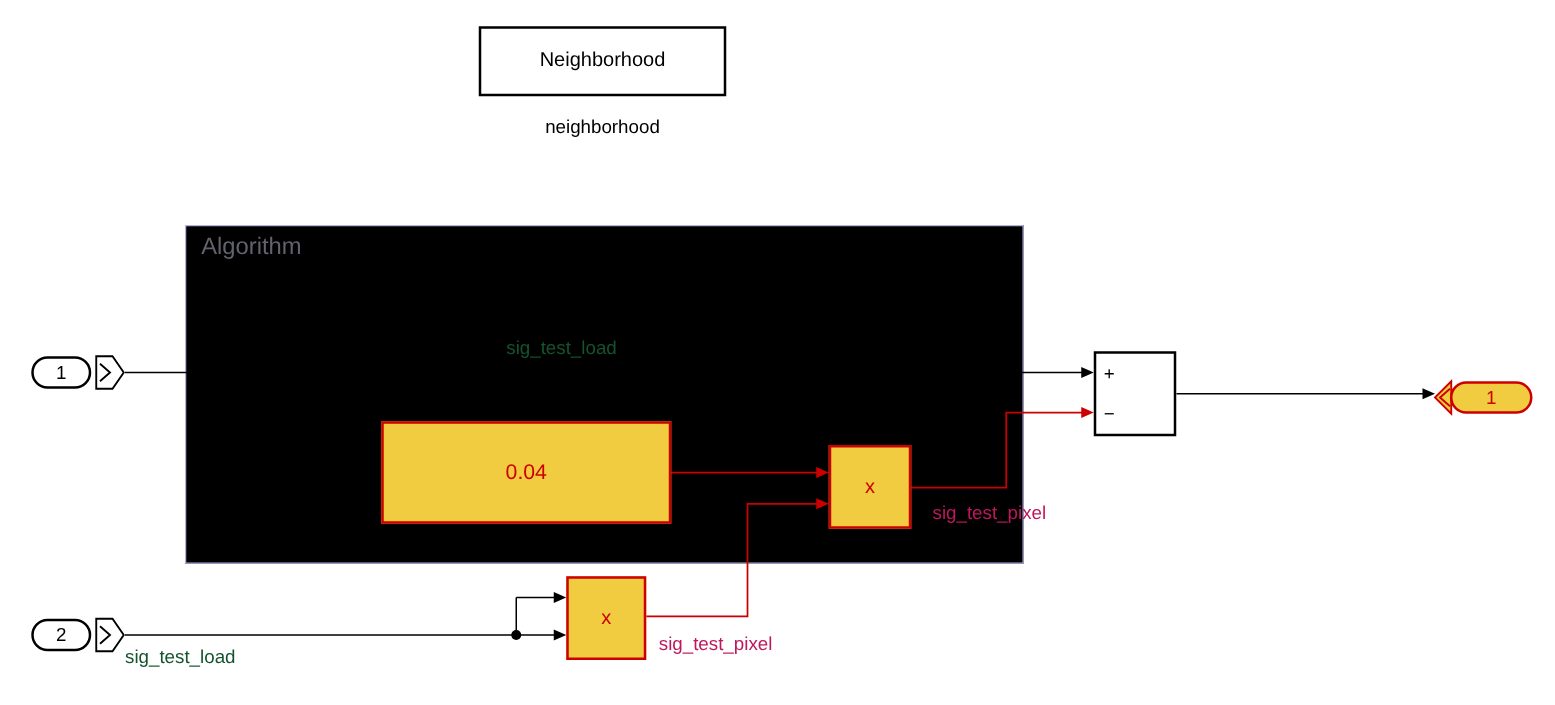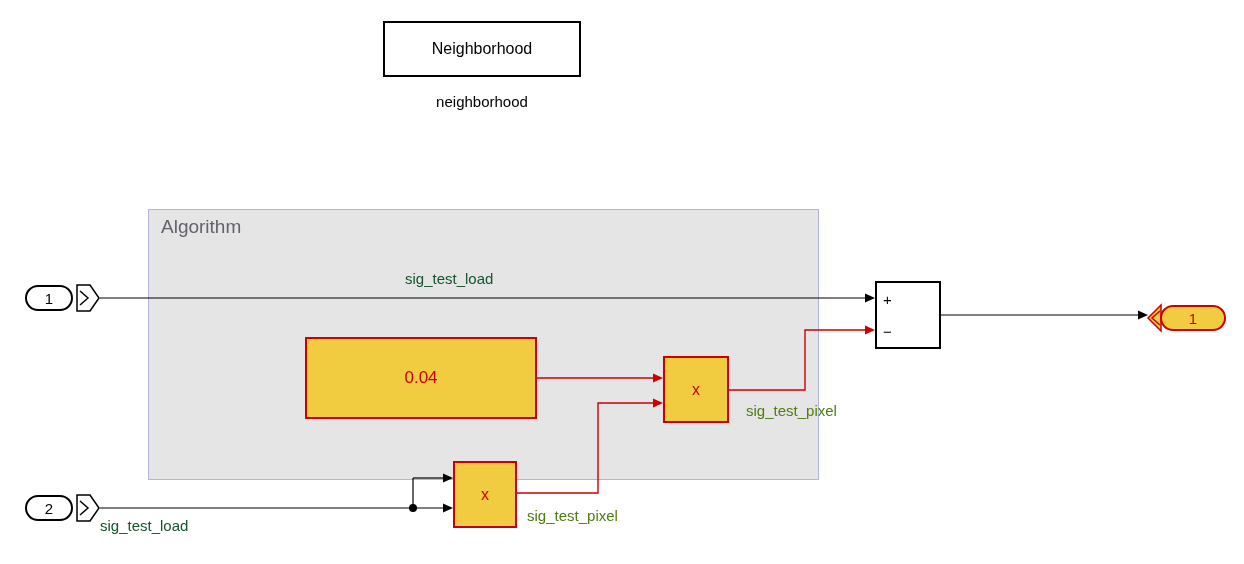--- a/index.html
+++ b/index.html
@@ -24,25 +24,25 @@
   .port-oval   {
     background: #ffffff; border: 2px solid #000000; color: #000000;
     border-radius: 14px; font-size: 15px;
   }
   .port-oval-out {
     background: #F2CC40; border: 2px solid #CC0000; color: #CC0000;
     border-radius: 14px; font-size: 15px;
   }
   .caption { position: absolute; text-align: center; font-size: 15px; color: #000; }
   .siglabel { position: absolute; font-size: 15px; white-space: nowrap; color: #14532d; }
-  .siglabel.red { color: #4d7c0f; }
+  .siglabel.red { color: #be185d; }
   .area {
     position: absolute;
-    left: 148px; top: 209px; width: 671px; height: 271px;
-    background: #e5e5e5;
+    left: 148px; top: 180px; width: 671px; height: 271px;
+    background: #000000;
     border: 1px solid #B3B3DF;
   }
   .area-label {
     position: absolute; left: 12px; top: 6px;
     font-size: 19px; color: #62626E;
   }
   .wires { position: absolute; left: 0; top: 0; }
   .sum-sign { position: absolute; font-size: 15px; color: #000; line-height: 15px; }
   .sum-sign.plus  { left: 6px; top: 9px; }
   .sum-sign.minus { left: 6px; top: 41px; }

